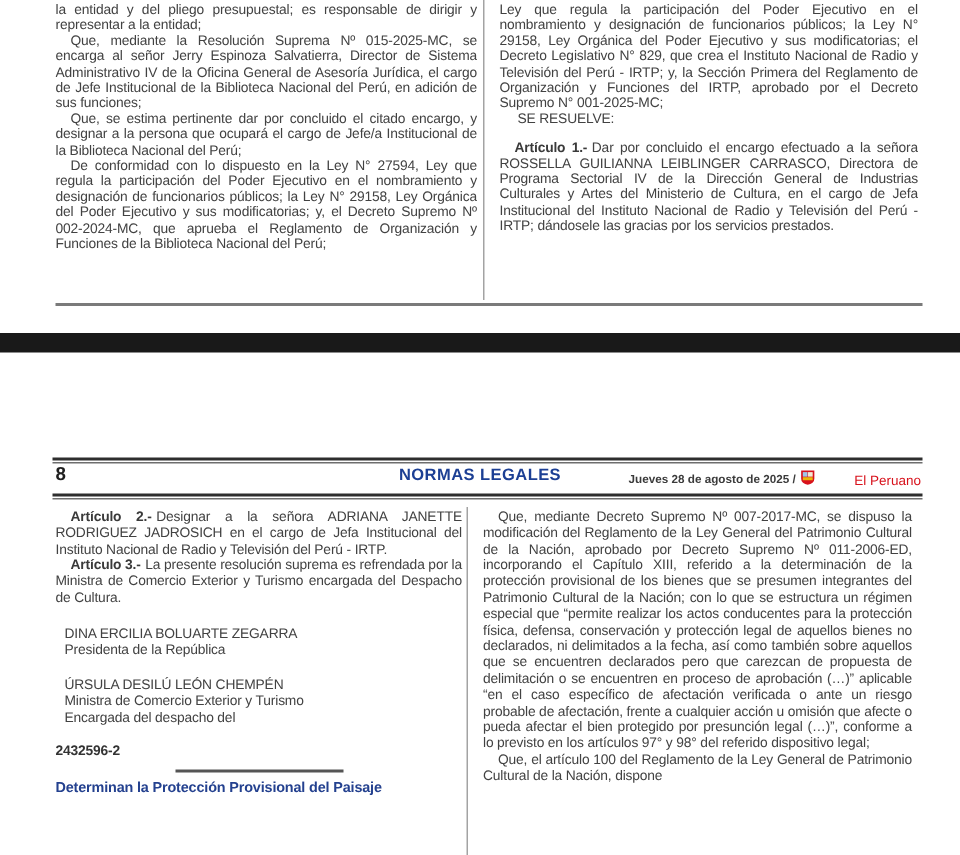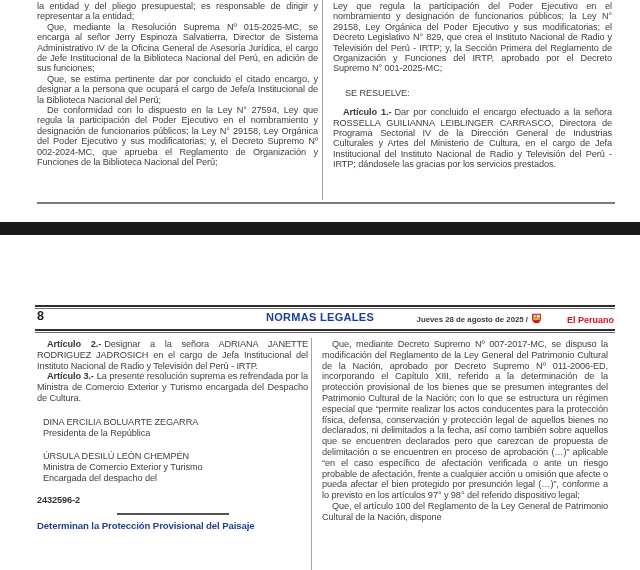--- a/index.html
+++ b/index.html
@@ -26,21 +26,21 @@
   }
   .para { margin: 0; }
   .indent { text-indent: 10px; }
   .runin { font-weight: bold; color: #3a3a3a; margin-right: 3px; }
 
   
   .top-left  { left: 37px;  top: 1px; width: 281px; height: 200px; overflow: hidden; }
   .top-right { left: 333px; top: 1px; width: 279px; height: 200px; overflow: hidden; }
   .vdiv { position: absolute; width: 1px; background: #a3a3a3; }
   .top-divider { left: 322px; top: 0; height: 200px; }
-  .se-line { text-align: left; padding-left: 12px; margin-top: 14px; }
+  .se-line { text-align: left; padding-left: 12px; }
   .art1 { margin-top: 9px; }
   .page1-bottom-rule { top: 202px; left: 37px; width: 578px; height: 2px; background: #7a7a7a; }
 
   
   .page-gap-band { top: 222px; left: 0; width: 640px; height: 13px; background: #191919; }
 
   
   .dbl-rule {
     position: absolute; left: 35px; width: 580px; height: 1px;
     border-top: 2px solid #2e2e2e; border-bottom: 1px solid #6e6e6e;
@@ -50,21 +50,21 @@
   .pg8-number { left: 37px; top: 309px; font-size: 12.5px; font-weight: bold; color: #1f1f1f; }
   .pg8-title {
     left: 0; top: 311px; width: 640px; text-align: center;
     font-size: 11px; font-weight: bold; letter-spacing: 0.3px;
   }
   .pg8-dateline {
     right: 26px; top: 313px; display: inline-flex; align-items: center;
     font-size: 7.8px; font-weight: bold; color: #3b3b3b; white-space: nowrap;
   }
   .brand-logo { margin: 0 3px 0 3px; display: inline-block; }
-  .brand-name { font-size: 9px; font-weight: bold; padding-left: 22px; }
+  .brand-name { font-size: 9px; font-weight: normal; padding-left: 22px; }
 
   
   .pg8-left  { left: 37px;  top: 339px; width: 271px; line-height: 10.8px; }
   .pg8-right { left: 322px; top: 339px; width: 286px; line-height: 10.8px; }
   .pg8-divider { left: 311px; top: 338px; height: 232px; }
 
   .closing  { margin-top: 16px; padding-left: 12px; text-align: left; }
   .sig-name { margin-top: 13px; padding-left: 6px; text-align: left; }
   .sig-line { padding-left: 6px; text-align: left; }
   .code     { margin-top: 11px; font-weight: bold; color: #333333; text-align: left; }

